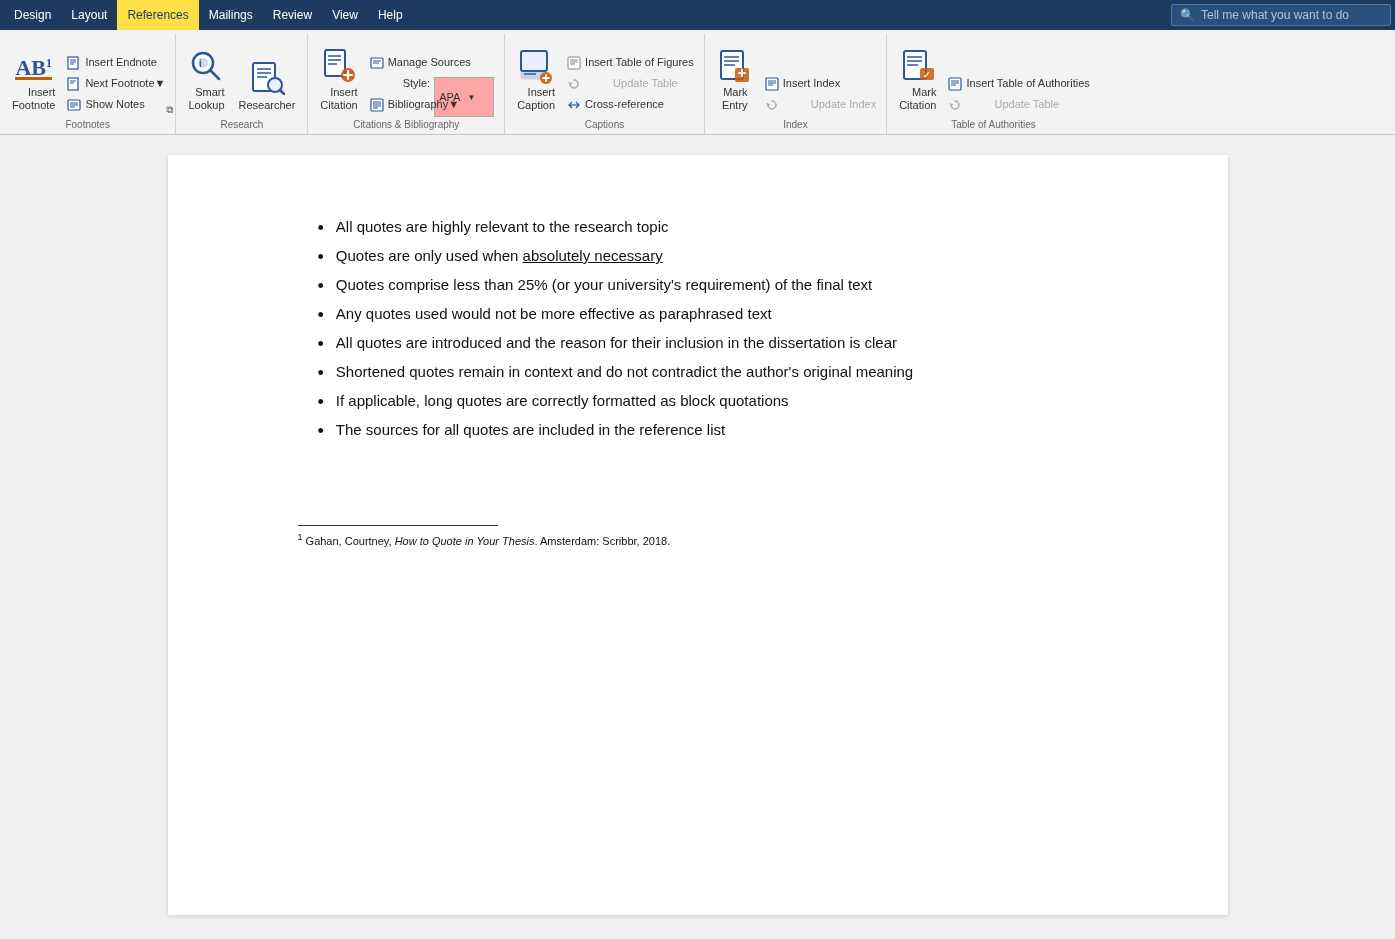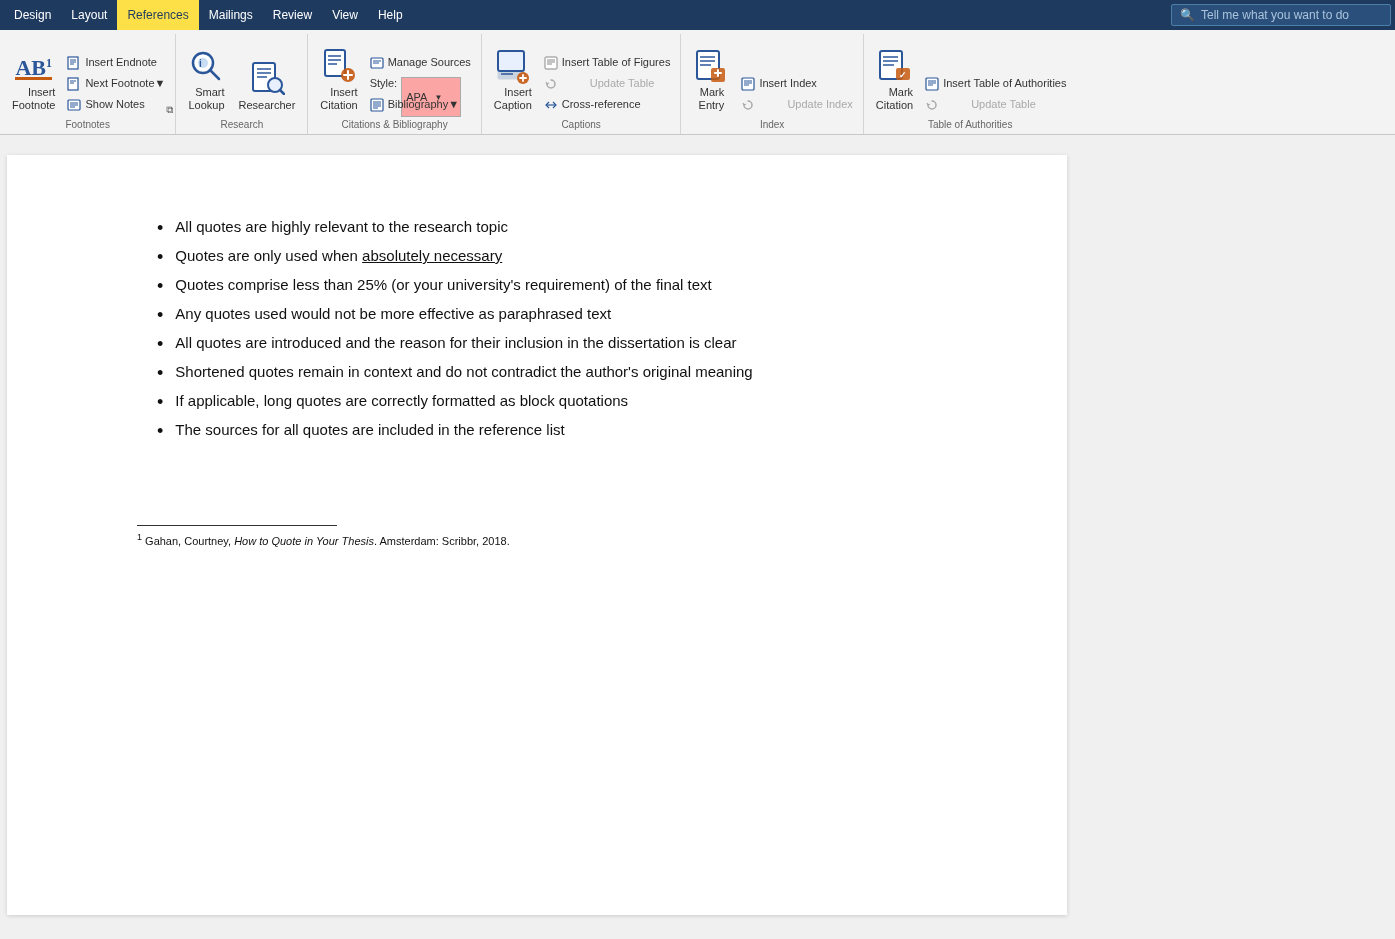--- a/index.html
+++ b/index.html
@@ -146,21 +146,22 @@
       gap: 3px;
       min-width: 60px;
       cursor: pointer;
       height: 20px;
     }
 
     
     .document-area {
       background: #f0f0f0;
       display: flex;
-      padding: 20px 7px;
+      justify-content: center;
+      padding: 20px 0;
       min-height: 800px;
     }
     .document-page {
       background: #fff;
       width: 1060px;
       min-height: 760px;
       padding: 50px 100px 60px 130px;
       box-shadow: 0 1px 4px rgba(0,0,0,0.15);
       position: relative;
     }
@@ -361,21 +362,21 @@
           <span class="icon">
             <svg width="14" height="14" viewBox="0 0 14 14">
                 <rect x="1" y="2" width="12" height="10" rx="1" stroke="#2b579a" stroke-width="1.2" fill="white"></rect>
                 <line x1="3" y1="5" x2="11" y2="5" stroke="#2b579a" stroke-width="1"></line>
                 <line x1="3" y1="7" x2="9" y2="7" stroke="#2b579a" stroke-width="1"></line>
               </svg>
           </span>
           <span>Manage Sources</span>
         </div>
         <div class="btn-small" style="gap:4px;">
-          <span style="font-size:11px;color:#333;">Style:</span>
+          <span style="font-size:11px;color:#333;margin-left:33px;">Style:</span>
           <div class="style-dropdown">
             <span>APA</span>
             <span style="font-size:8px;margin-left:4px;">▼</span>
           </div>
         </div>
         <div class="btn-small">
           <span class="icon">
             <svg width="14" height="14" viewBox="0 0 14 14">
                 <rect x="1" y="1" width="12" height="12" rx="1" stroke="#2b579a" stroke-width="1.2" fill="white"></rect>
                 <line x1="3" y1="4" x2="11" y2="4" stroke="#2b579a" stroke-width="1"></line>

